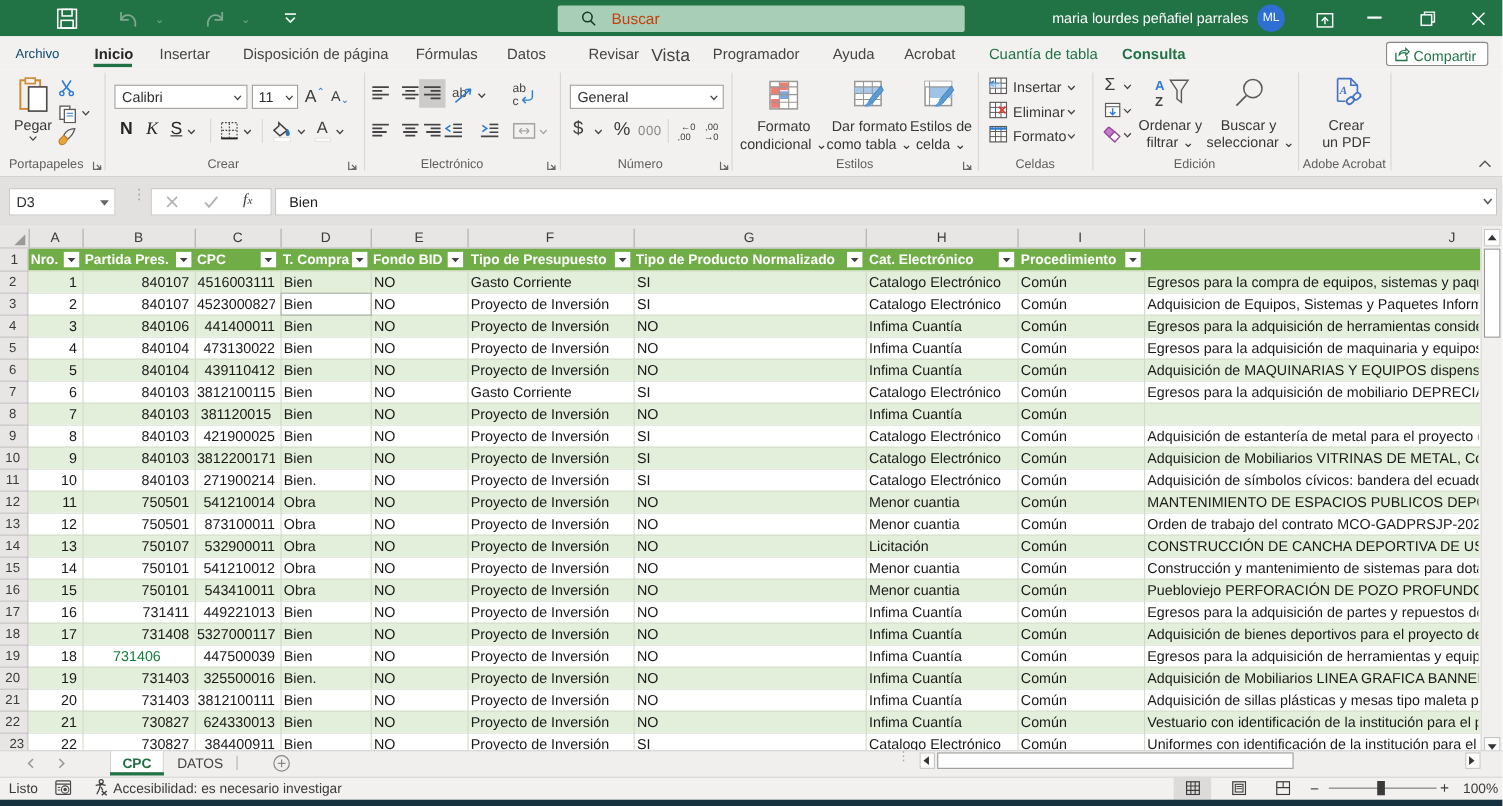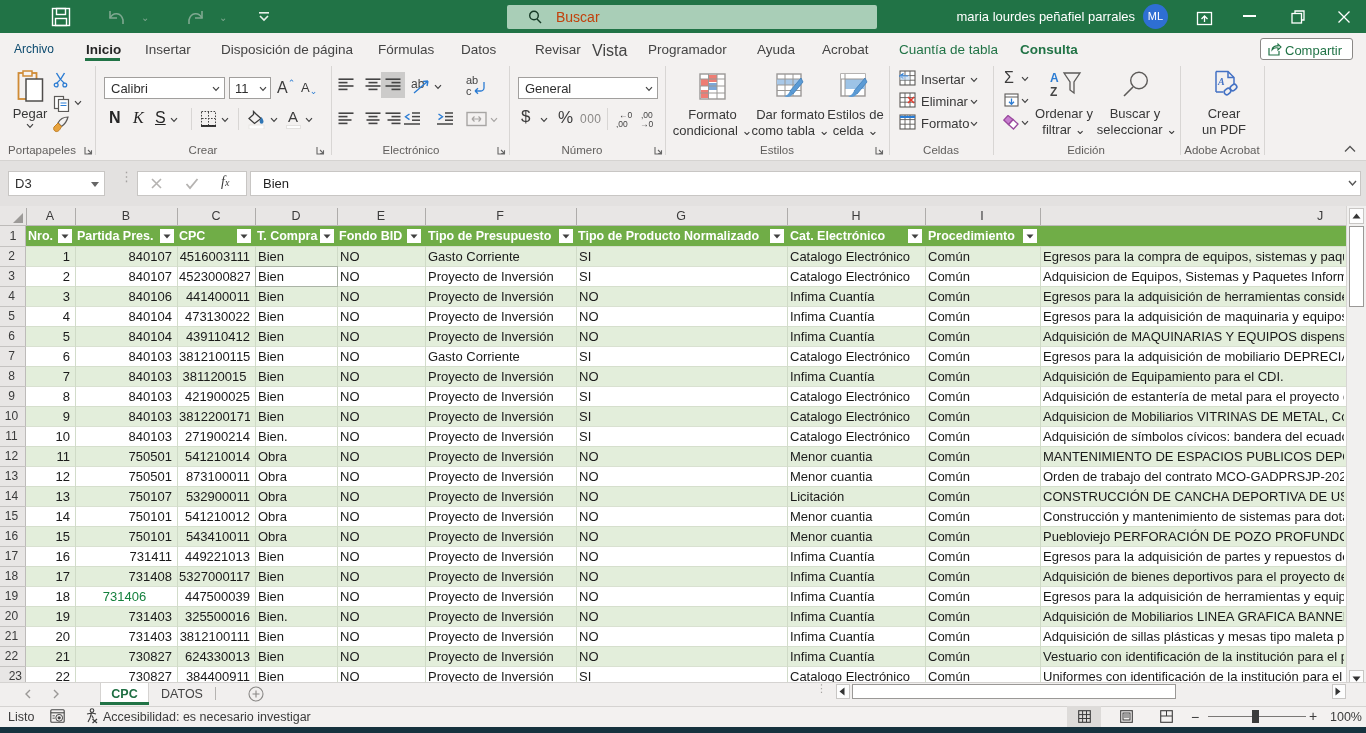--- a/index.html
+++ b/index.html
@@ -578,21 +578,20 @@
 <div class="ab" style="left:1px;top:143px;width:21px;text-align:center;font-size:12px;color:#3b3b3b">8</div>
 <div class="ab nw" style="left:28px;top:143px;width:42px;text-align:right;font-size:13px;color:#1a1a1a">7</div>
 <div class="ab nw" style="left:77px;top:143px;width:95px;text-align:right;font-size:13px;color:#1a1a1a">840103</div>
 <div class="ab nw" style="left:179px;top:143px;width:71px;text-align:center;font-size:13px;color:#1a1a1a">381120015</div>
 <div class="ab nw" style="left:258px;top:143px;width:77px;font-size:13px;color:#1a1a1a">Bien</div>
 <div class="ab nw" style="left:340px;top:143px;width:83px;font-size:13px;color:#1a1a1a">NO</div>
 <div class="ab nw" style="left:428px;top:143px;width:146px;font-size:13px;color:#1a1a1a">Proyecto de Inversión</div>
 <div class="ab nw" style="left:579px;top:143px;width:206px;font-size:13px;color:#1a1a1a">NO</div>
 <div class="ab nw" style="left:790px;top:143px;width:133px;font-size:13px;color:#1a1a1a">Infima Cuantía</div>
 <div class="ab nw" style="left:928px;top:143px;width:110px;font-size:13px;color:#1a1a1a">Común</div>
-<div class="ab nw" style="left:1043px;top:143px;width:301px;font-size:13px;color:#1a1a1a">Adquisición de Equipamiento para el CDI.</div>
 <div class="ab" style="left:26px;top:160px;width:1320px;height:20px;background:#ffffff"></div>
 <div class="ab" style="left:1px;top:163px;width:21px;text-align:center;font-size:12px;color:#3b3b3b">9</div>
 <div class="ab nw" style="left:28px;top:163px;width:42px;text-align:right;font-size:13px;color:#1a1a1a">8</div>
 <div class="ab nw" style="left:77px;top:163px;width:95px;text-align:right;font-size:13px;color:#1a1a1a">840103</div>
 <div class="ab nw" style="left:179px;top:163px;width:71px;text-align:right;font-size:13px;color:#1a1a1a">421900025</div>
 <div class="ab nw" style="left:258px;top:163px;width:77px;font-size:13px;color:#1a1a1a">Bien</div>
 <div class="ab nw" style="left:340px;top:163px;width:83px;font-size:13px;color:#1a1a1a">NO</div>
 <div class="ab nw" style="left:428px;top:163px;width:146px;font-size:13px;color:#1a1a1a">Proyecto de Inversión</div>
 <div class="ab nw" style="left:579px;top:163px;width:206px;font-size:13px;color:#1a1a1a">SI</div>
 <div class="ab nw" style="left:790px;top:163px;width:133px;font-size:13px;color:#1a1a1a">Catalogo Electrónico</div>

